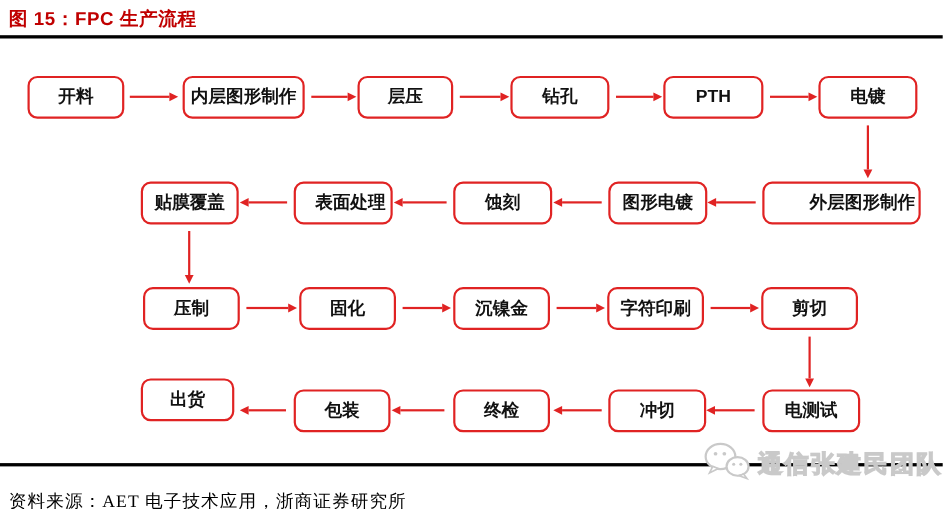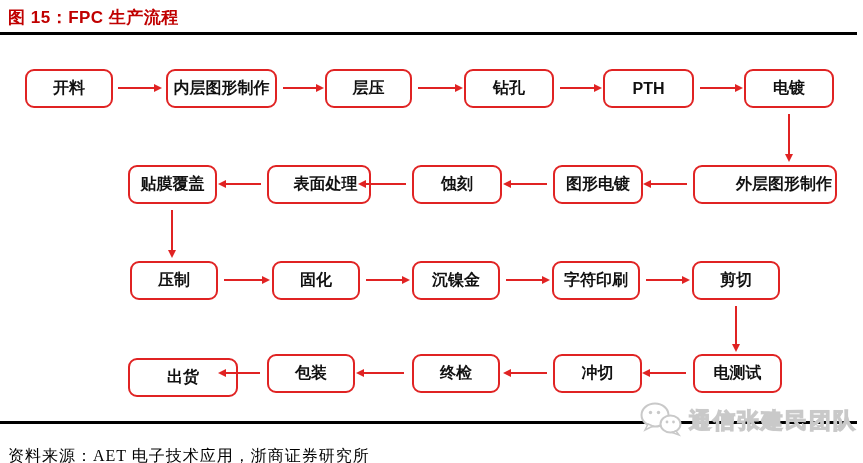--- a/index.html
+++ b/index.html
@@ -58,21 +58,21 @@
   <div class="arr r" style="left:283px;top:87px;width:33px;"></div>
   <div class="arr r" style="left:418px;top:87px;width:37px;"></div>
   <div class="arr r" style="left:560px;top:87px;width:34px;"></div>
   <div class="arr r" style="left:700px;top:87px;width:35px;"></div>
 
   <div class="arr v" style="left:788px;top:114px;height:40px;"></div>
 
   <div class="node" style="left:693px;top:165px;width:144px;padding-left:38px;">外层图形制作</div>
   <div class="node" style="left:553px;top:165px;width:90px;">图形电镀</div>
   <div class="node" style="left:412px;top:165px;width:90px;">蚀刻</div>
-  <div class="node" style="left:267px;top:165px;width:104px;padding-left:13px;">表面处理</div>
+  <div class="node" style="left:267px;top:165px;width:90px;padding-left:13px;">表面处理</div>
   <div class="node" style="left:128px;top:165px;width:89px;">贴膜覆盖</div>
 
   <div class="arr l" style="left:651px;top:183px;width:36px;"></div>
   <div class="arr l" style="left:511px;top:183px;width:36px;"></div>
   <div class="arr l" style="left:366px;top:183px;width:40px;"></div>
   <div class="arr l" style="left:226px;top:183px;width:35px;"></div>
 
   <div class="arr v" style="left:171px;top:210px;height:40px;"></div>
 
   <div class="node" style="left:130px;top:261px;width:88px;">压制</div>
@@ -85,21 +85,21 @@
   <div class="arr r" style="left:366px;top:279px;width:36px;"></div>
   <div class="arr r" style="left:506px;top:279px;width:36px;"></div>
   <div class="arr r" style="left:646px;top:279px;width:36px;"></div>
 
   <div class="arr v" style="left:735px;top:306px;height:38px;"></div>
 
   <div class="node" style="left:553px;top:354px;width:89px;">冲切</div>
   <div class="node" style="left:693px;top:354px;width:89px;">电测试</div>
   <div class="node" style="left:412px;top:354px;width:88px;">终检</div>
   <div class="node" style="left:267px;top:354px;width:88px;">包装</div>
-  <div class="node" style="left:128px;top:358px;width:110px;">出货</div>
+  <div class="node" style="left:128px;top:344px;width:85px;">出货</div>
 
   <div class="arr l" style="left:650px;top:372px;width:36px;"></div>
   <div class="arr l" style="left:511px;top:372px;width:36px;"></div>
   <div class="arr l" style="left:364px;top:372px;width:40px;"></div>
   <div class="arr l" style="left:226px;top:372px;width:34px;"></div>
 
   <div class="rule bottom"></div>
 
   <div class="watermark">
     <span>

